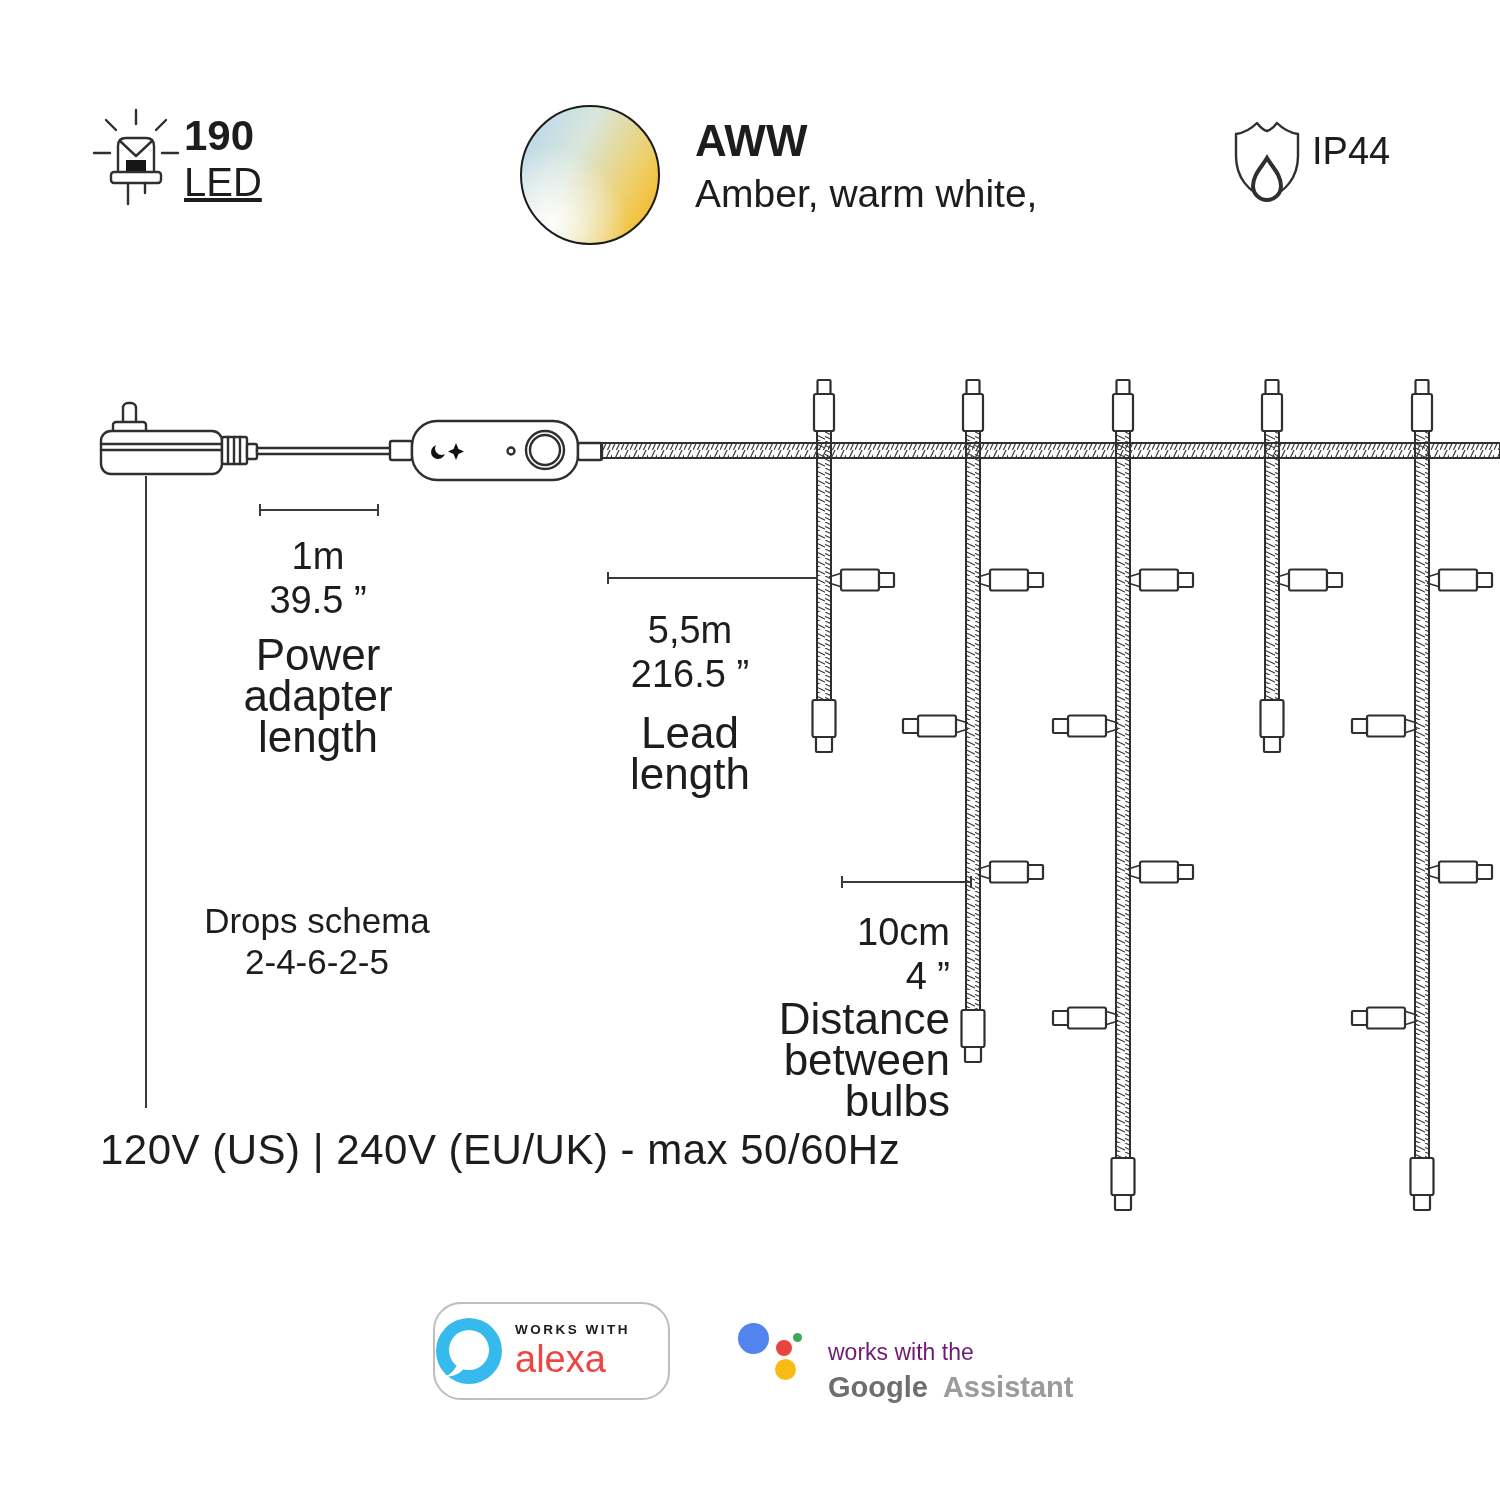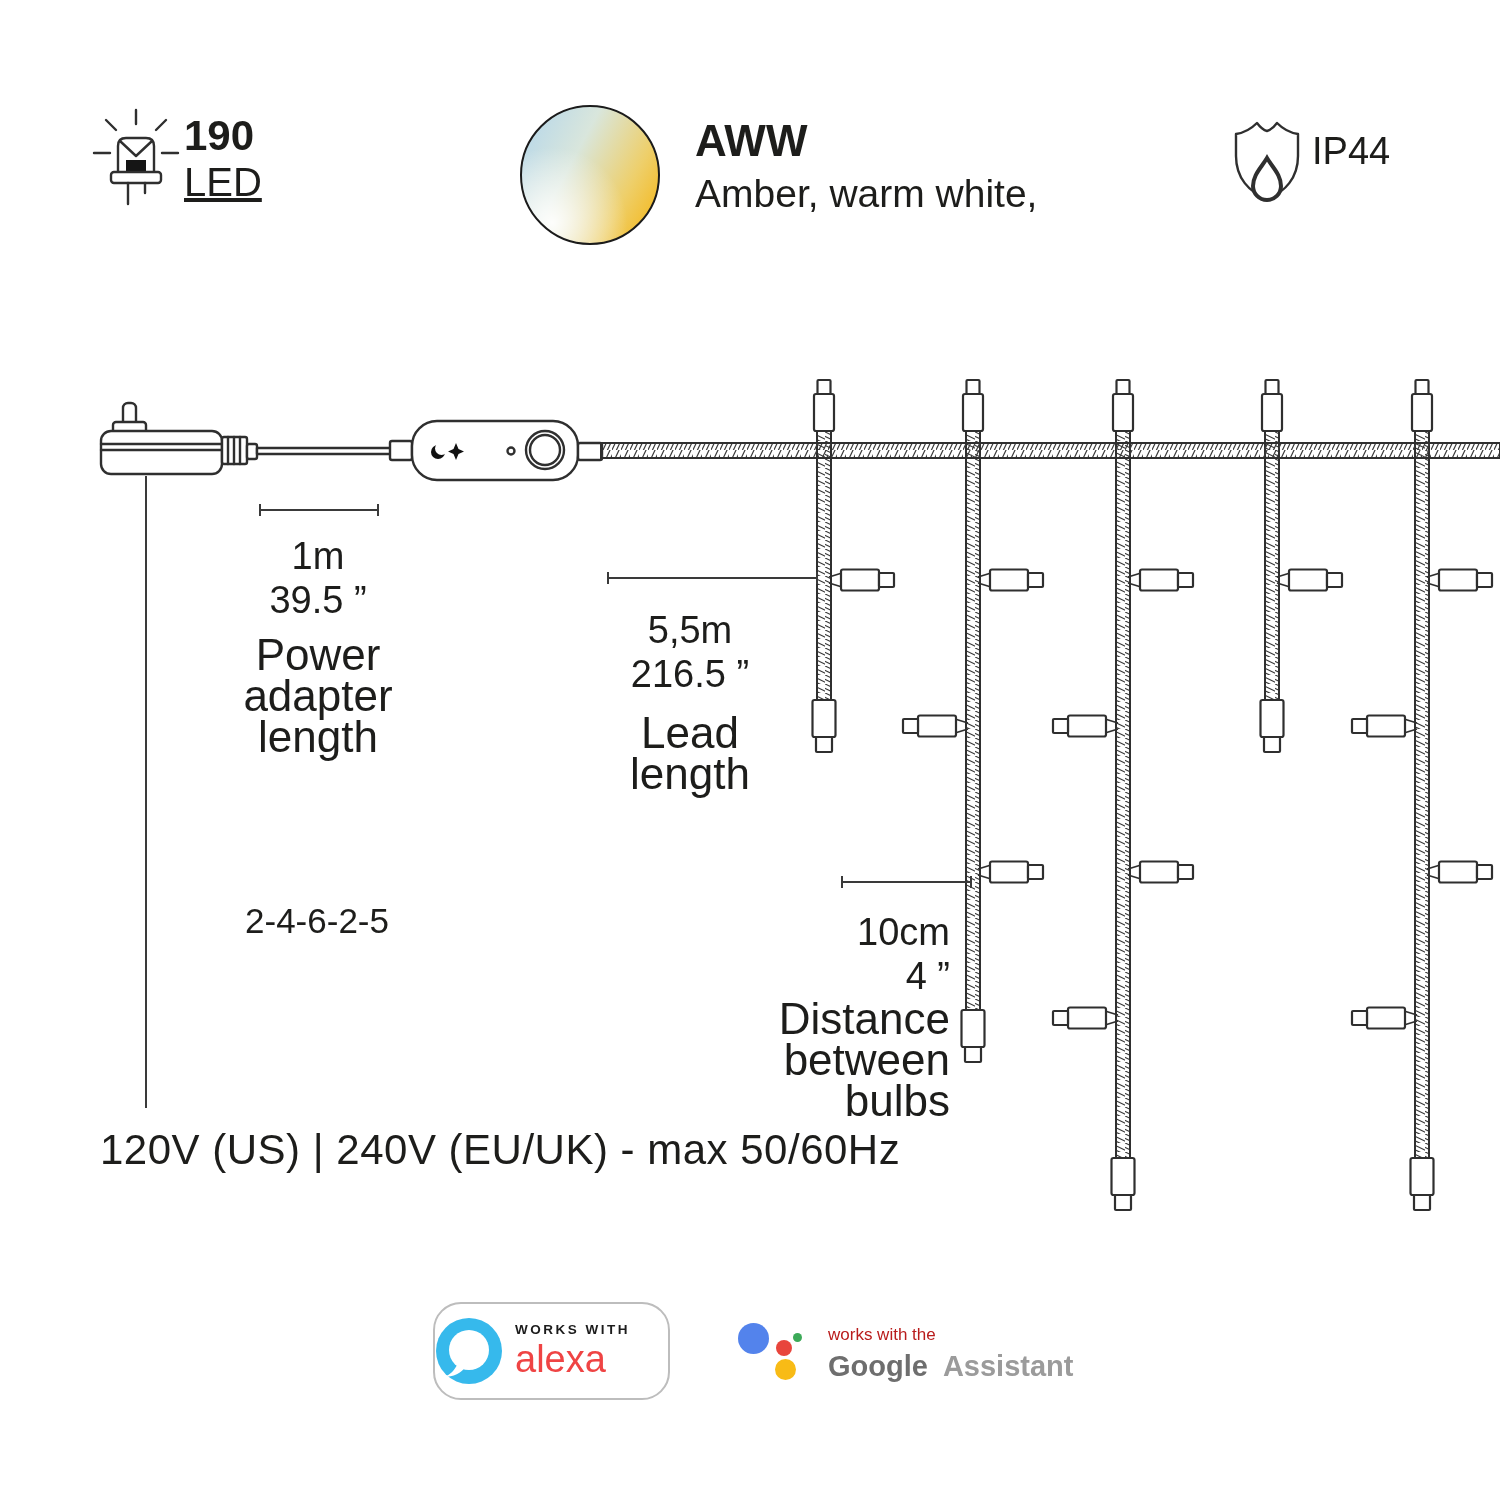--- a/index.html
+++ b/index.html
@@ -49,21 +49,21 @@
   .alexa-texts{margin-left:12px;}
   .alexa-top{font-size:13.5px;letter-spacing:2.5px;font-weight:700;color:#1c1c1c;}
   .alexa-brand{font-size:38px;color:#ef4444;margin-top:1px;}
   .google-logo{left:738px;top:1323px;width:72px;height:60px;}
   .gc{position:absolute;border-radius:50%;}
   .gc-blue{left:0px;top:0px;width:31px;height:31px;}
   .gc-green{left:55px;top:10px;width:9px;height:9px;}
   .gc-red{left:38px;top:17px;width:16px;height:16px;}
   .gc-yellow{left:37px;top:36px;width:21px;height:21px;}
   .google-texts{left:828px;top:1325px;}
-  .g-top{font-size:17px;color:#b91c1c;}
+  .g-top{font-size:23px;color:#701a75;margin-top:14px;}
   .g-line2{margin-top:5px;font-size:29px;}
   .g-brand{color:#6e6e6e;font-weight:700;}
   .g-product{color:#9b9b9b;margin-left:15px;font-weight:700;}
 </style>
 </head>
 <body>
 
 <div class="canvas">
 
   <svg class="art" viewBox="0 0 1500 1500">
@@ -225,20 +225,21 @@
   <div class="abs lead-block blk">
     <div class="val">5,5m</div>
     <div class="val">216.5 ”</div>
     <div class="lbl">
       <div>Lead</div>
       <div>length</div>
     </div>
   </div>
 
   <div class="abs drops-block">
+    <div>Drops schema</div>
     <div>2-4-6-2-5</div>
   </div>
 
   <div class="abs dist-block blk">
     <div class="val">10cm</div>
     <div class="val">4 ”</div>
     <div class="lbl">
       <div>Distance between</div>
       <div>bulbs</div>
     </div>

